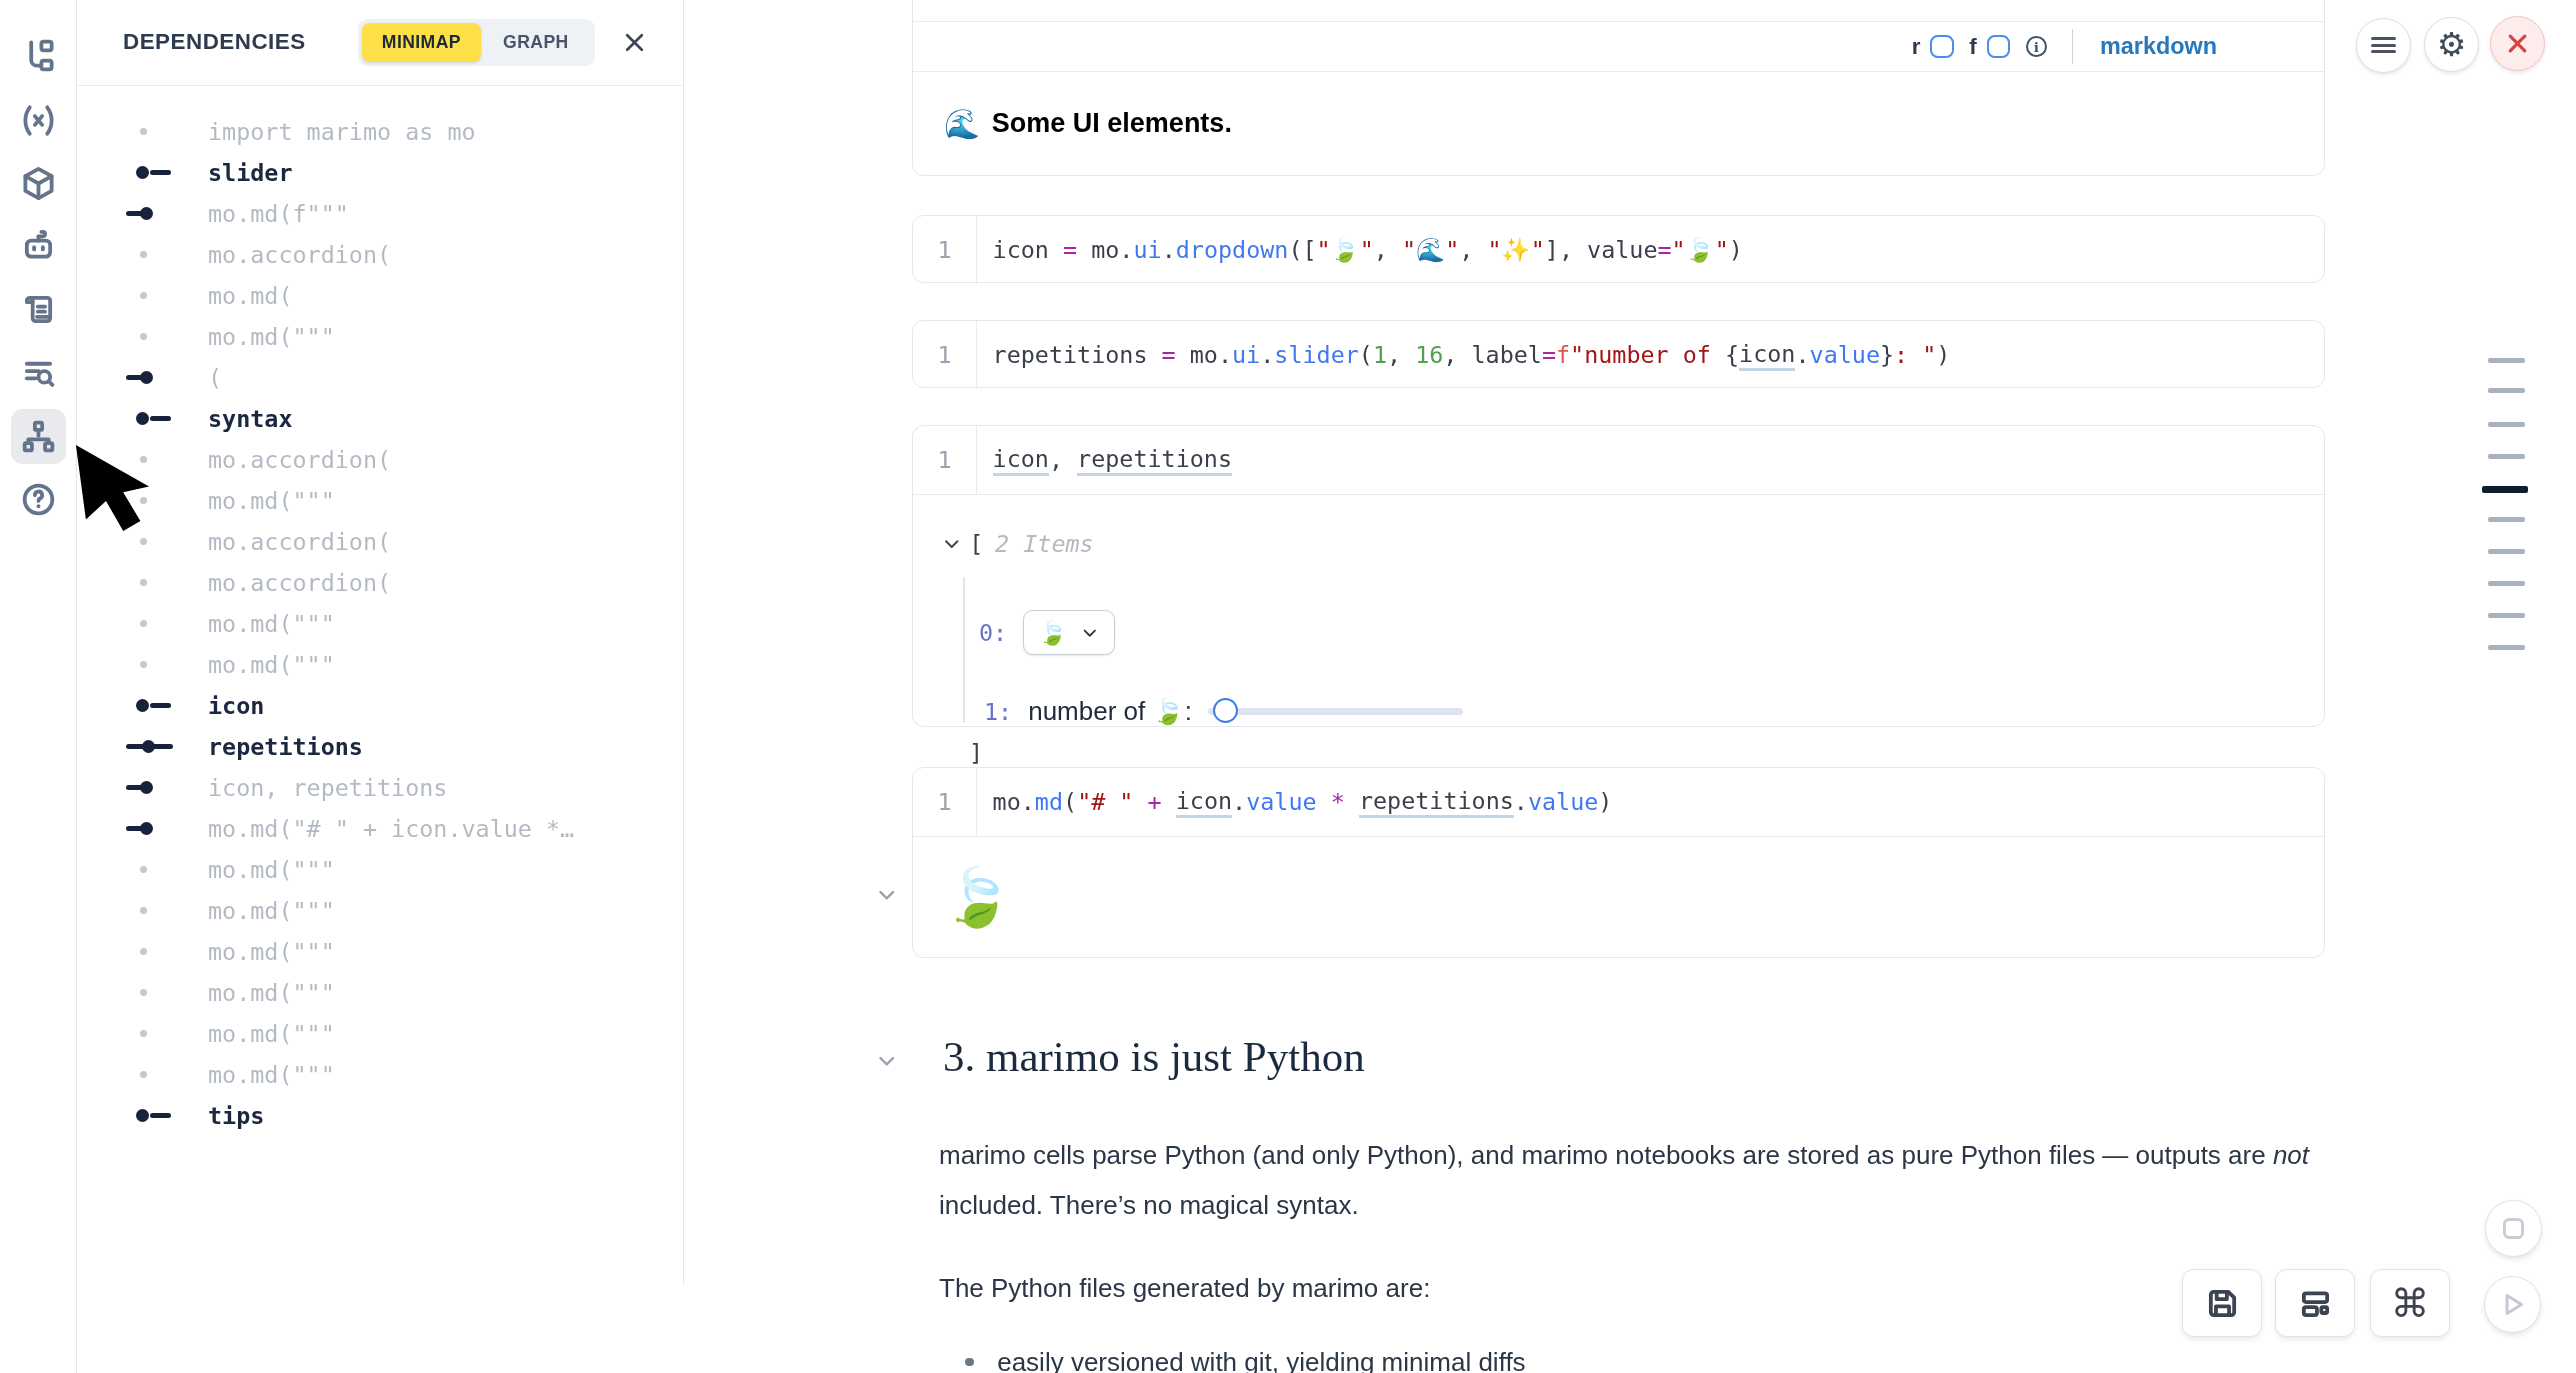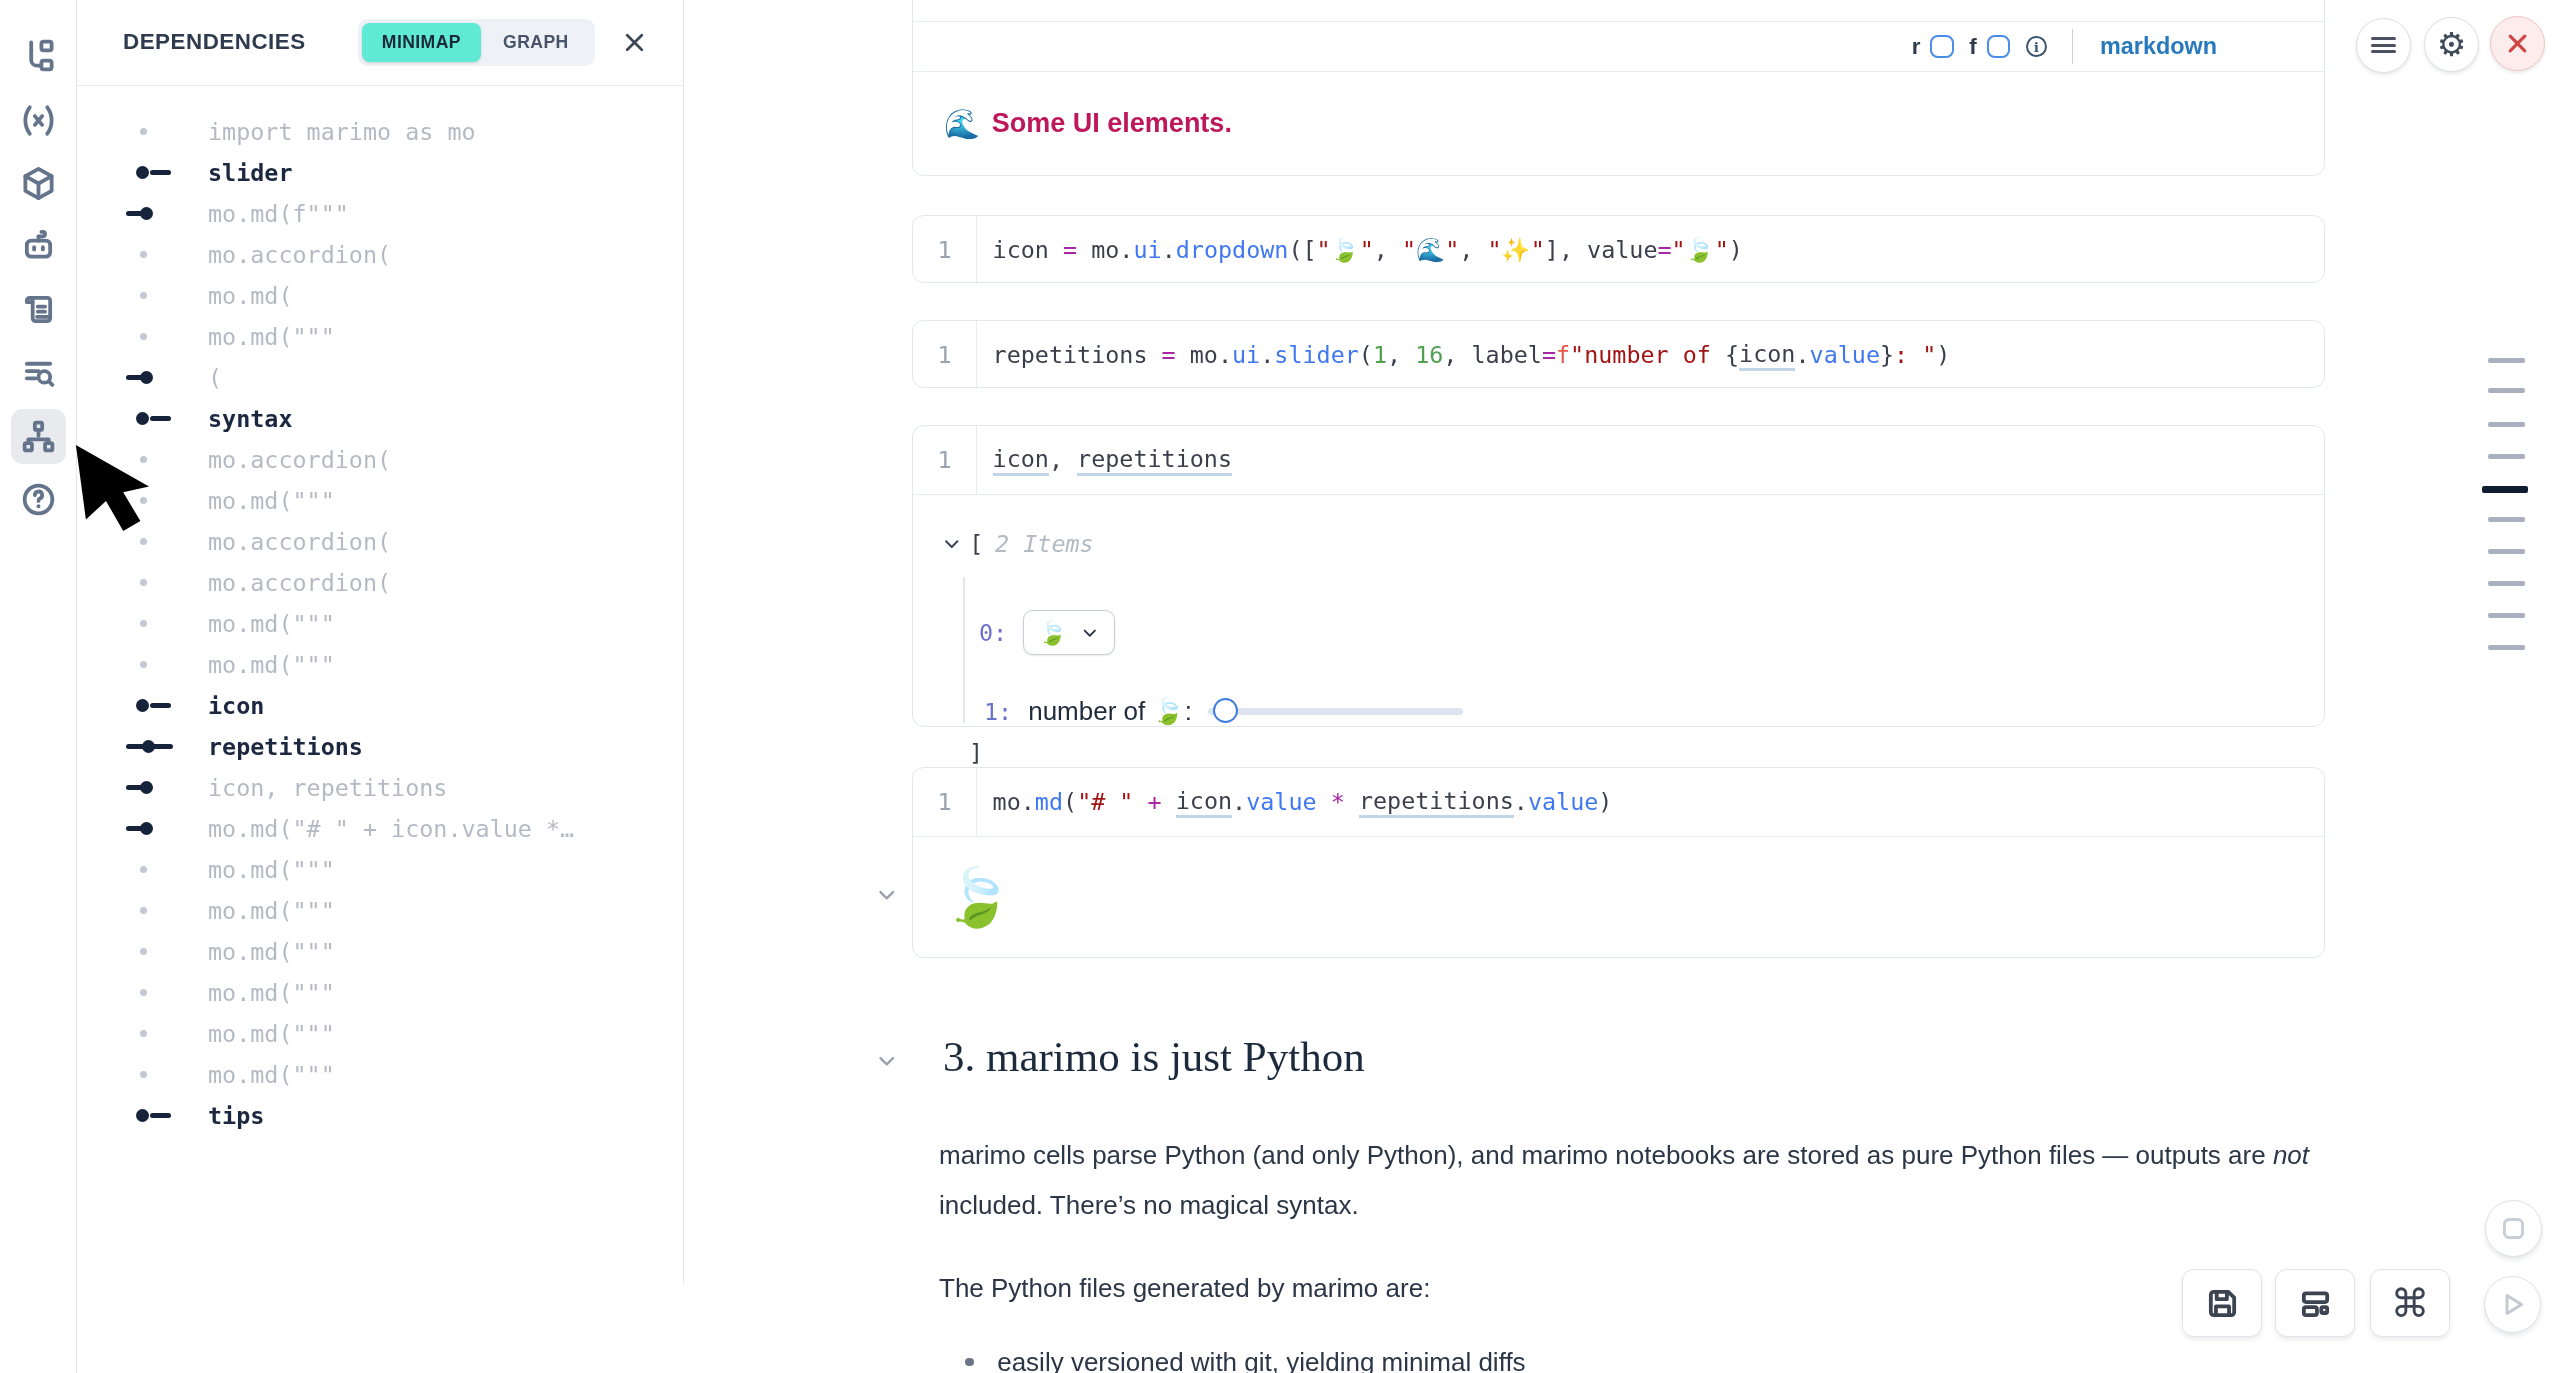--- a/index.html
+++ b/index.html
@@ -12,21 +12,21 @@
   .rail-btn { position:absolute; left:10.7px; width:55px; height:55px; border-radius:11.7px; display:flex; align-items:center; justify-content:center; }
   .rail-btn.active { background:#e8eaee; }
   .rail-btn svg { stroke:#64748b; fill:none; stroke-width:2.6; stroke-linecap:round; stroke-linejoin:round; }
 
   
   .panel { position:absolute; left:77px; top:0; width:607px; height:1284px; background:#fff; border-right:1px solid #e4e7ec; z-index:4; }
   .panel-header { position:relative; height:86px; border-bottom:1px solid #e8ebf0; }
   .panel-title { position:absolute; left:46px; top:29px; font-size:22.4px; font-weight:bold; letter-spacing:0.5px; color:#2e3a4d; }
   .segmented { position:absolute; left:281px; top:18.5px; width:237px; height:47px; background:#eef1f5; border-radius:9.8px; display:flex; align-items:center; padding:3.9px; }
   .seg-tab { height:39px; border-radius:7.8px; display:flex; align-items:center; justify-content:center; font-size:17.6px; font-weight:bold; letter-spacing:0.4px; color:#47546a; }
-  .seg-tab.on { background:#5eead4; color:#1d2838; width:119px; box-shadow:0 1px 2.9px rgba(20,30,50,.14); }
+  .seg-tab.on { background:#fde047; color:#1d2838; width:119px; box-shadow:0 1px 2.9px rgba(20,30,50,.14); }
   .seg-tab.off { width:110px; }
   .panel-close { position:absolute; left:540px; top:25px; width:35px; height:35px; display:flex; align-items:center; justify-content:center; }
   .panel-close svg { stroke:#3c4656; stroke-width:2.6; stroke-linecap:round; }
 
   .mlist { position:absolute; left:0; top:111px; width:100%; }
   .mrow { position:relative; height:41px; display:flex; align-items:center; padding-left:51px; }
   .marker { position:relative; width:80px; height:41px; flex:0 0 80px; }
   .marker.dot::after  { content:""; position:absolute; left:11.7px; top:16.6px; width:7.8px; height:7.8px; border-radius:50%; background:#c3c8d1; }
   .marker.out::before { content:""; position:absolute; left:7.8px;  top:13.7px; width:13.7px; height:13.7px; border-radius:50%; background:#16233a; }
   .marker.out::after  { content:""; position:absolute; left:21.5px; top:17.6px; width:21.5px; height:5.9px; border-radius:2.9px; background:#16233a; }
@@ -58,21 +58,21 @@
   .ed-footer { height:51px; border-top:1px solid #e8ecf0; border-bottom:1px solid #e8ecf0;
                display:flex; align-items:center; justify-content:flex-end; padding-right:107px; }
   .toggle-label { font-size:22.4px; font-weight:bold; color:#2d3a4e; margin-right:9.8px; }
   .toggle-box { width:23.4px; height:23.4px; border:2.4px solid #4a8ce8; border-radius:7.8px; background:#fff; margin-right:15.6px; }
   .info-dot { width:21.5px; height:21.5px; border:2px solid #3d566e; border-radius:50%; display:flex; align-items:center; justify-content:center;
               font-size:13.7px; font-weight:bold; color:#3d566e; margin-right:25px; font-family:"DejaVu Serif", serif; }
   .foot-div { width:1px; height:35px; background:#ccd3dc; margin-right:27px; }
   .lang-label { font-size:23.4px; font-weight:bold; color:#2779bd; }
   .md-out { height:103px; display:flex; align-items:center; padding-left:31px; font-size:27px; color:#22304a; }
   .md-out .emoji { margin-right:11.7px; font-size:29px; }
-  .md-out b { color:#be185d; margin-right:9.8px; }
+  .md-out b { color:#000000; margin-right:9.8px; }
 
   
   .out-sep { border-top:1px solid #e8ecf0; }
   .tree { position:relative; height:232px; font-family:"DejaVu Sans Mono", monospace; font-size:23.4px; color:#3a3f4b; }
   .tree-head { position:absolute; left:29px; top:35px; display:flex; align-items:center; }
   .tree-head svg { margin-right:7.8px; }
   .tree-count { color:#b4bac4; font-style:italic; margin-left:11.7px; }
   .tree-guide { position:absolute; left:50px; top:82px; width:2px; height:146px; background:#e3e7ed; }
   .tree-idx { color:#6a71cc; }
   .row0 { position:absolute; left:66px; top:115px; display:flex; align-items:center; }

